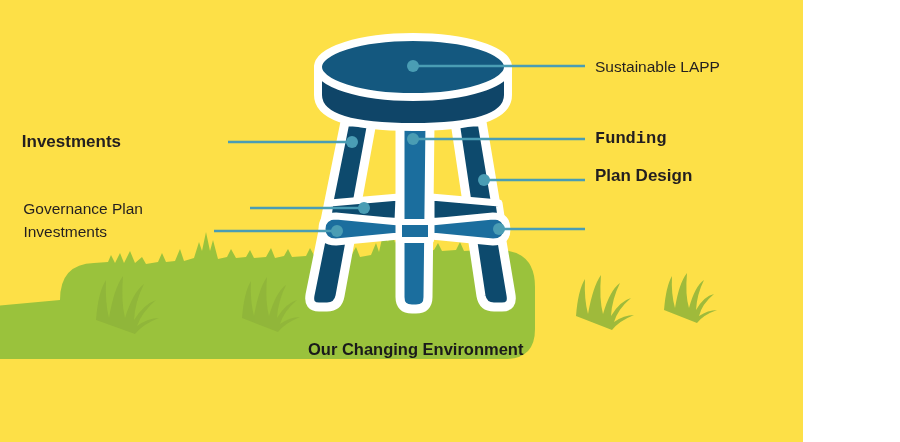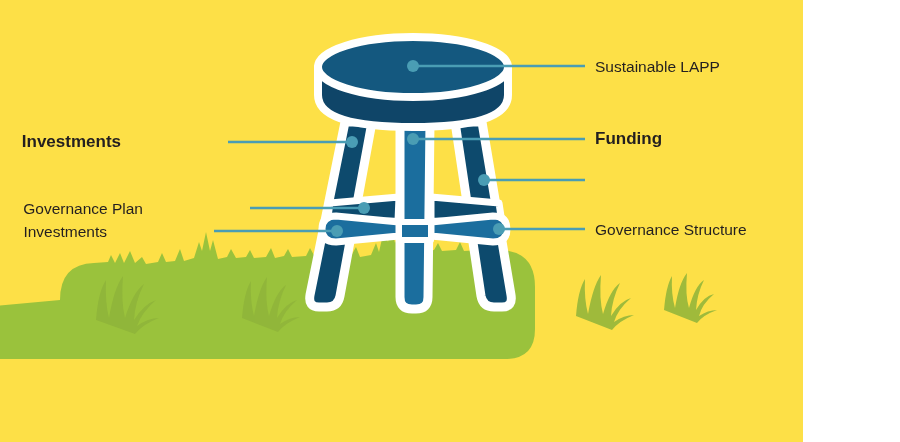--- a/index.html
+++ b/index.html
@@ -131,25 +131,26 @@
       <circle cx="484" cy="180" r="6"></circle>
       <circle cx="499" cy="229" r="6"></circle>
       <circle cx="352" cy="142" r="6"></circle>
       <circle cx="364" cy="208" r="6"></circle>
       <circle cx="337" cy="231" r="6"></circle>
     </g>
   </svg>
 
   <div class="label right-side" style="left:595px; top:59px;">Sustainable LAPP</div>
 
-  <div class="label right-side bold" style="left:595px; top:130px;">Funding</div>
+  <div class="label right-side bold" style="left:595px; top:130px;font-family:Liberation Mono, monospace;">Funding</div>
 
+  <div class="label right-side bold" style="left:595px; top:167px;">Plan Design</div>
 
-  <div class="label right-side" style="left:595px; top:222px;">Governance Structure</div>
 
   <div class="label left-side bold" style="right:682px; top:133px;">Investments</div>
 
   <div class="label left-side" style="right:660px; top:201px;">Governance Plan</div>
 
   <div class="label left-side" style="right:696px; top:224px;">Investments</div>
 
+  <div class="caption" style="left:308px; top:341px;">Our Changing Environment</div>
 
 </div>
 
 </body></html>

